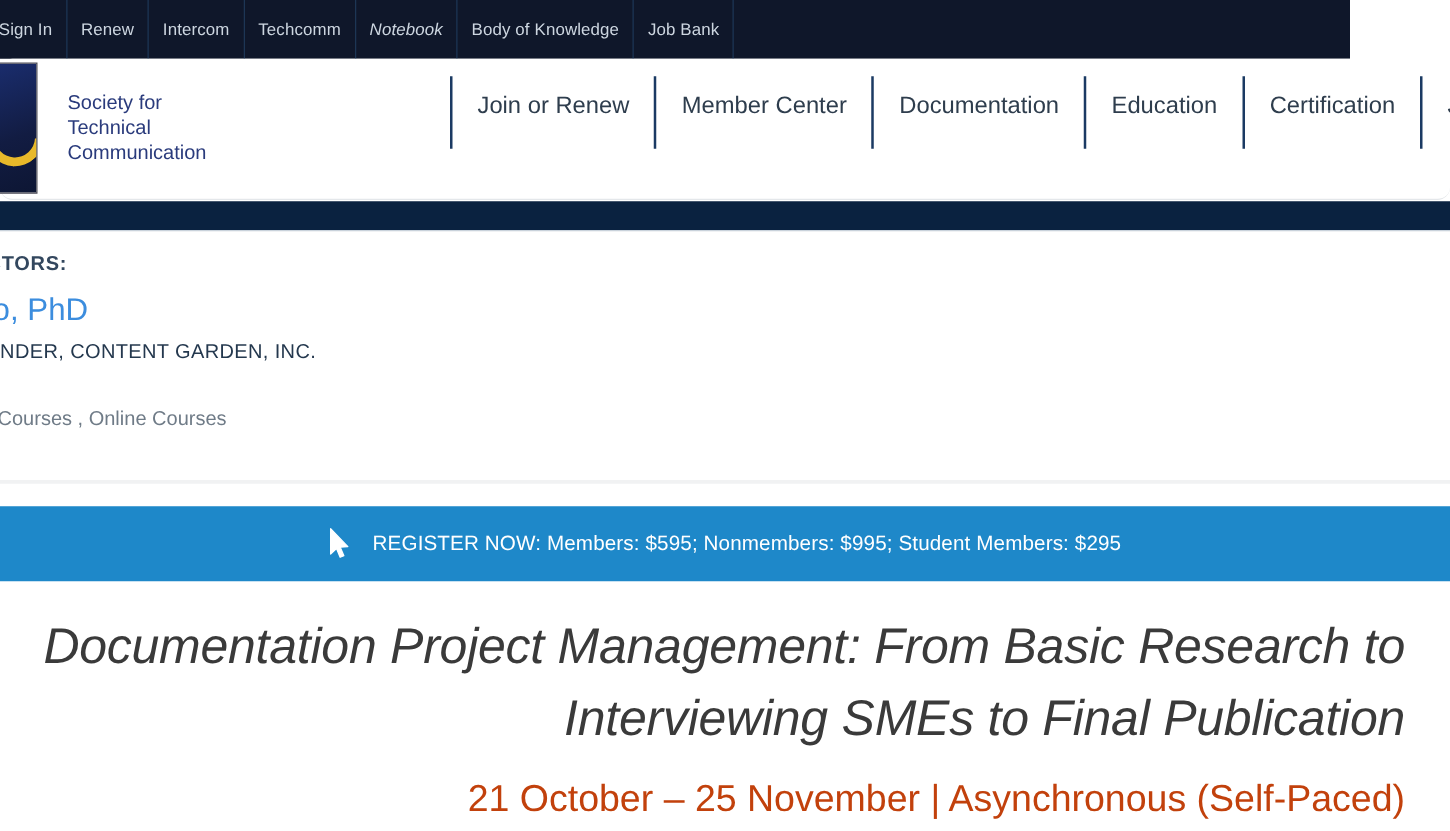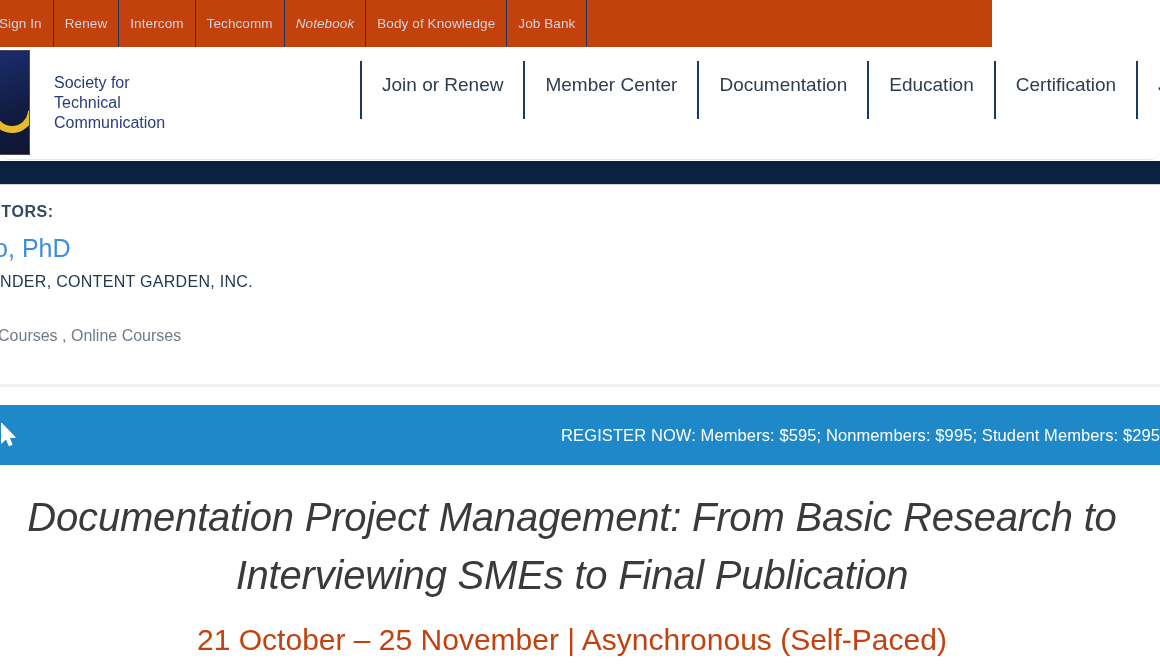--- a/index.html
+++ b/index.html
@@ -17,23 +17,23 @@
     width: 1160px;
     height: 665px;
     background: #ffffff;
     overflow: hidden;
   }
 
   
   .utility-bar {
     position: absolute;
     top: 0; left: 0;
-    width: 992px;
+    width: 1080px;
     height: 47px;
-    background: #c2410c;
+    background: #0f172a;
     display: flex;
     align-items: stretch;
   }
   .utility-item {
     display: flex;
     align-items: center;
     padding: 0 11px;
     color: #cdd6e0;
     font-size: 13.5px;
     letter-spacing: .1px;
@@ -185,21 +185,21 @@
 
   
   .register-banner {
     position: absolute;
     top: 405px; left: 0;
     width: 1160px;
     height: 60px;
     background: #1e88c9;
     display: flex;
     align-items: center;
-    justify-content: space-between;
+    justify-content: center;
     cursor: pointer;
   }
   .cursor-icon {
     width: 17px;
     height: 26px;
     margin-right: 18px;
     flex: 0 0 auto;
   }
   .register-text {
     color: #ffffff;
@@ -207,21 +207,21 @@
     letter-spacing: .1px;
     white-space: nowrap;
   }
 
   
   .hero {
     position: absolute;
     top: 465px; left: 0;
     width: 1144px;
     padding: 0 20px;
-    text-align: center;
+    text-align: right;
   }
   .hero-title {
     margin-top: 23px;
     color: #3a3a3a;
     font-size: 40px;
     line-height: 58px;
     font-style: italic;
     font-weight: 400;
     letter-spacing: -.2px;
   }

